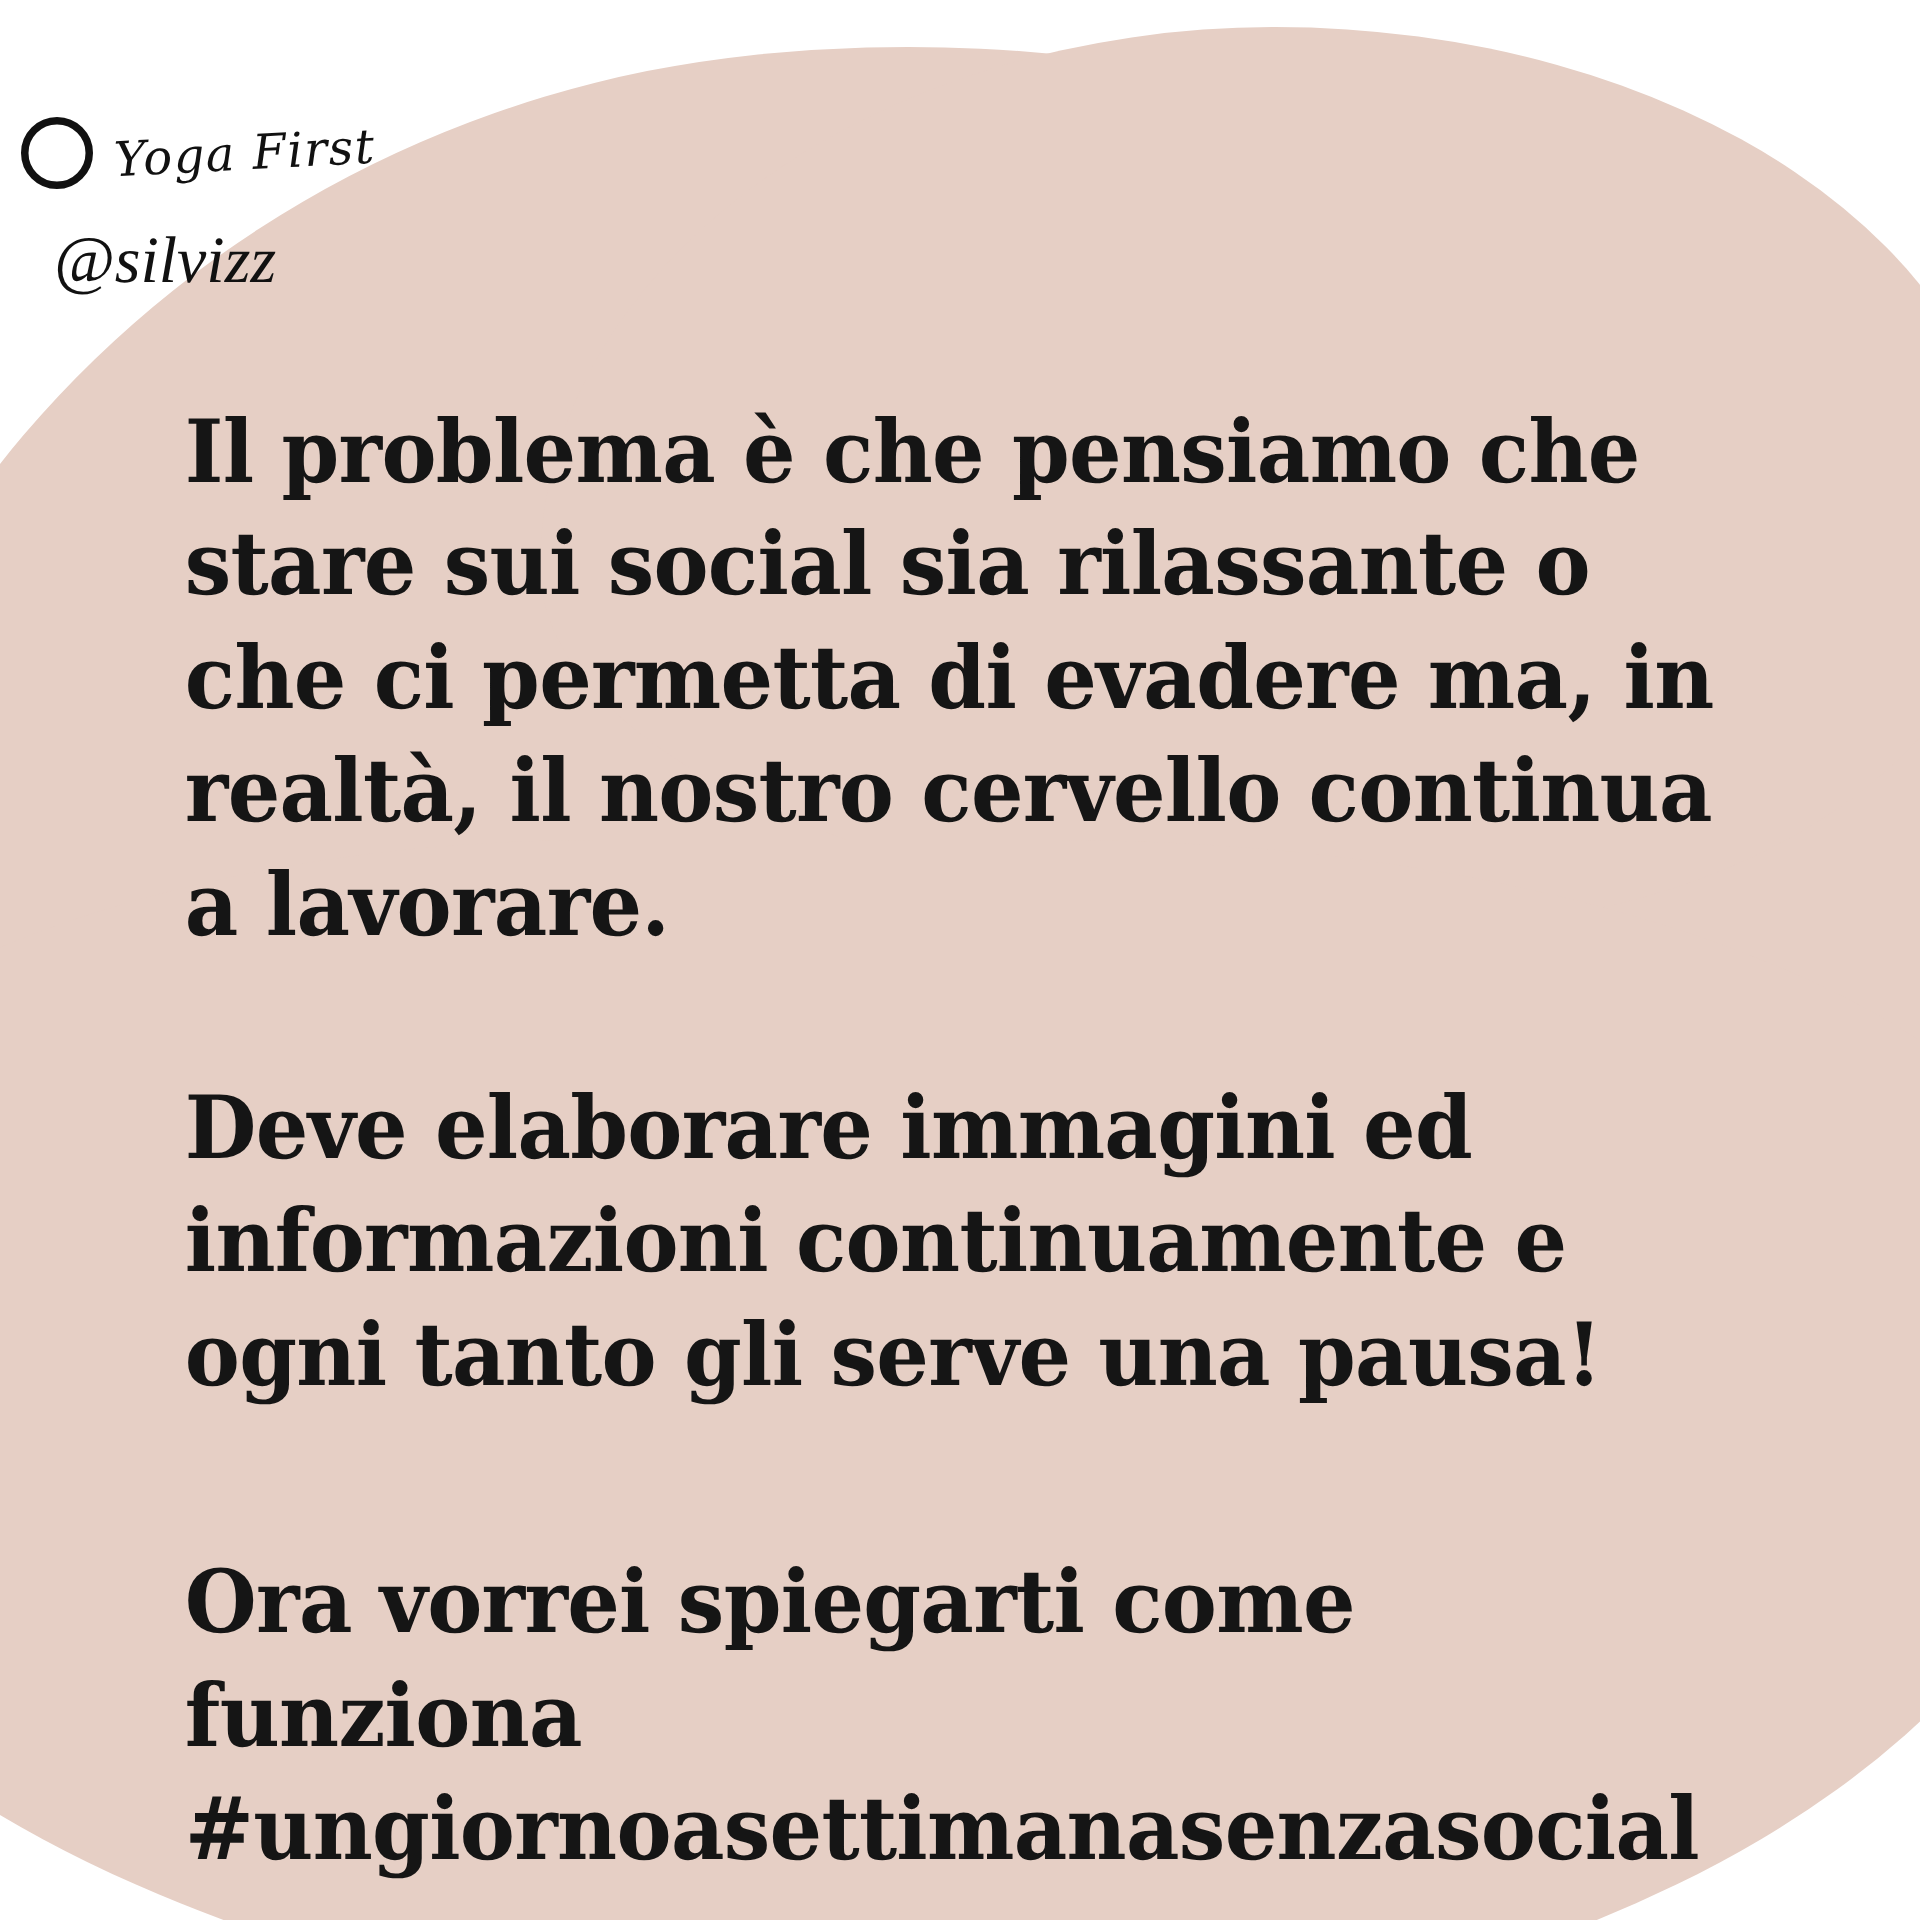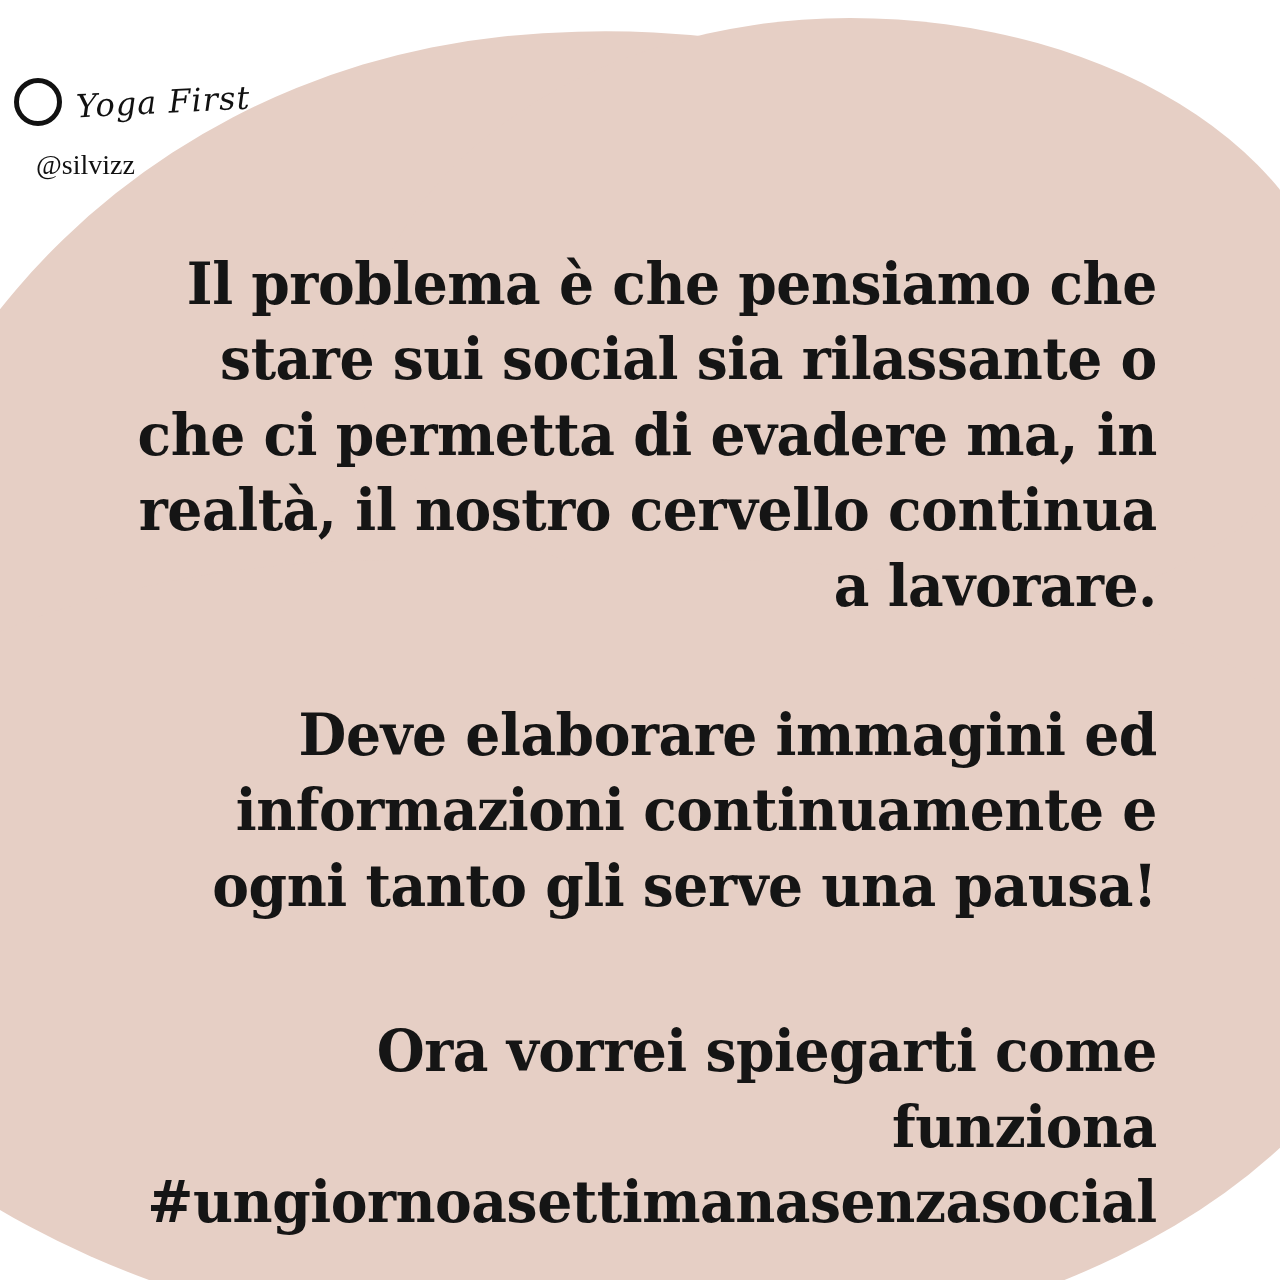--- a/index.html
+++ b/index.html
@@ -72,32 +72,33 @@
     letter-spacing: 1px;
     color: #111111;
     line-height: 1;
     transform: rotate(-3deg);
   }
   .handle {
     position: absolute;
     left: 36px;
     top: 150px;
     font-family: "Liberation Serif", serif;
-    font-size: 28px;
+    font-size: 44px;
     color: #111111;
     letter-spacing: 0px;
     line-height: 1.1;
+    font-style: italic;
   }
   
   .text-block {
     position: absolute;
     left: 96px;
-    top: 247px;
+    top: 264px;
     width: 1088px;
-    text-align: right;
+    text-align: left;
   }
   .para {
     font-family: "DejaVu Serif", serif;
     font-weight: bold;
     color: #151515;
     font-size: 58px;
     line-height: 1.30;
     letter-spacing: -0.5px;
     margin: 0;
     transform: scaleX(0.95);

